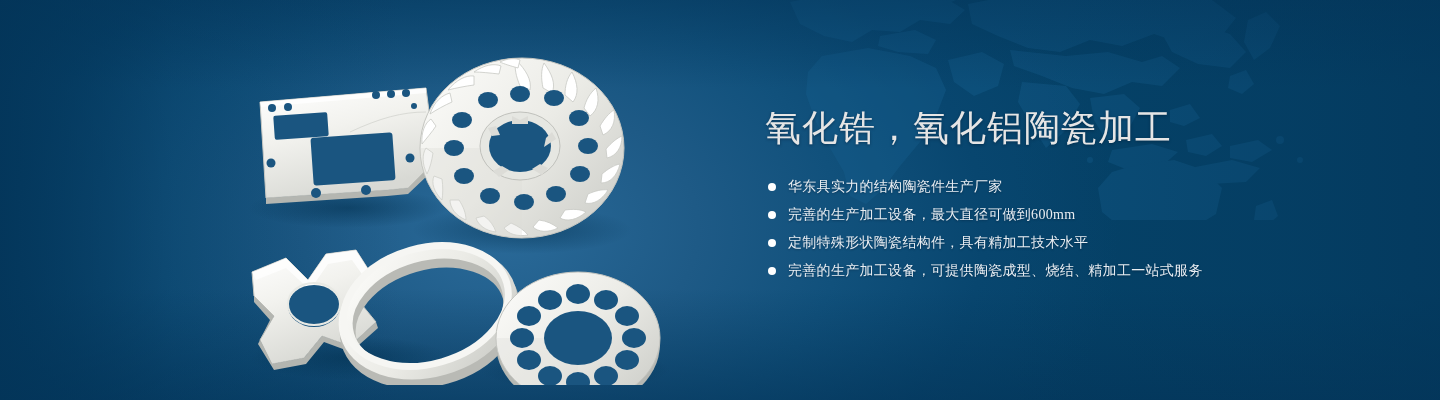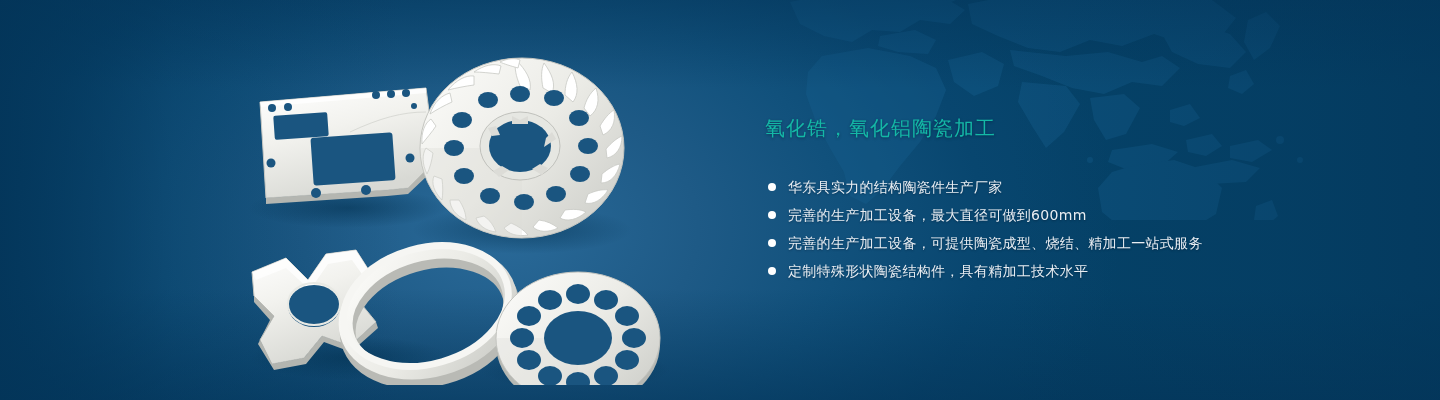--- a/index.html
+++ b/index.html
@@ -26,35 +26,35 @@
       linear-gradient(180deg, rgba(3,50,86,.45) 0%, rgba(3,50,86,0) 22%, rgba(3,50,86,0) 72%, rgba(3,50,86,.55) 100%);
   }
   .world-map{
     position:absolute;left:760px;top:-10px;width:700px;height:230px;
     opacity:.42;
   }
   .content{
     position:absolute;left:765px;top:108px;width:560px;
   }
   .title{
-    color:#14b8a6;font-size:20px;line-height:40px;letter-spacing:1px;
+    color:#e5e5e5;font-size:36px;line-height:40px;letter-spacing:1px;
     font-weight:400;margin:0 0 28px 0;white-space:nowrap;
     text-shadow:0 1px 3px rgba(0,20,40,.45);
   }
   .bullets{list-style:none;margin:0;padding:0;}
   .bullet{
     display:flex;align-items:center;height:22px;margin-bottom:6px;
   }
   .dot{
     width:8px;height:8px;border-radius:50%;background:#ffffff;
     flex:0 0 8px;margin-right:12px;margin-left:3px;
   }
   .btext{
     color:#e9eef3;font-size:14px;line-height:22px;letter-spacing:.3px;
-    white-space:nowrap;text-shadow:0 1px 2px rgba(0,20,40,.4);
+    white-space:nowrap;text-shadow:0 1px 2px rgba(0,20,40,.4);font-family:Liberation Serif, serif;
   }
   .parts{position:absolute;left:230px;top:40px;width:480px;height:345px;}
   svg{display:block;}
 </style>
 </head>
 <body>
 
 <div class="banner">
 
   <div class="bg-base"></div>
@@ -248,22 +248,22 @@
       <li class="bullet">
         <span class="dot"></span>
         <span class="btext">华东具实力的结构陶瓷件生产厂家</span>
       </li>
       <li class="bullet">
         <span class="dot"></span>
         <span class="btext">完善的生产加工设备，最大直径可做到600mm</span>
       </li>
       <li class="bullet">
         <span class="dot"></span>
+        <span class="btext">定制特殊形状陶瓷结构件，具有精加工技术水平</span>
+      </li>
+      <li class="bullet">
+        <span class="dot"></span>
         <span class="btext">完善的生产加工设备，可提供陶瓷成型、烧结、精加工一站式服务</span>
-      </li>
-      <li class="bullet">
-        <span class="dot"></span>
-        <span class="btext">定制特殊形状陶瓷结构件，具有精加工技术水平</span>
       </li>
     </ul>
   </div>
 
 </div>
 
 </body></html>

